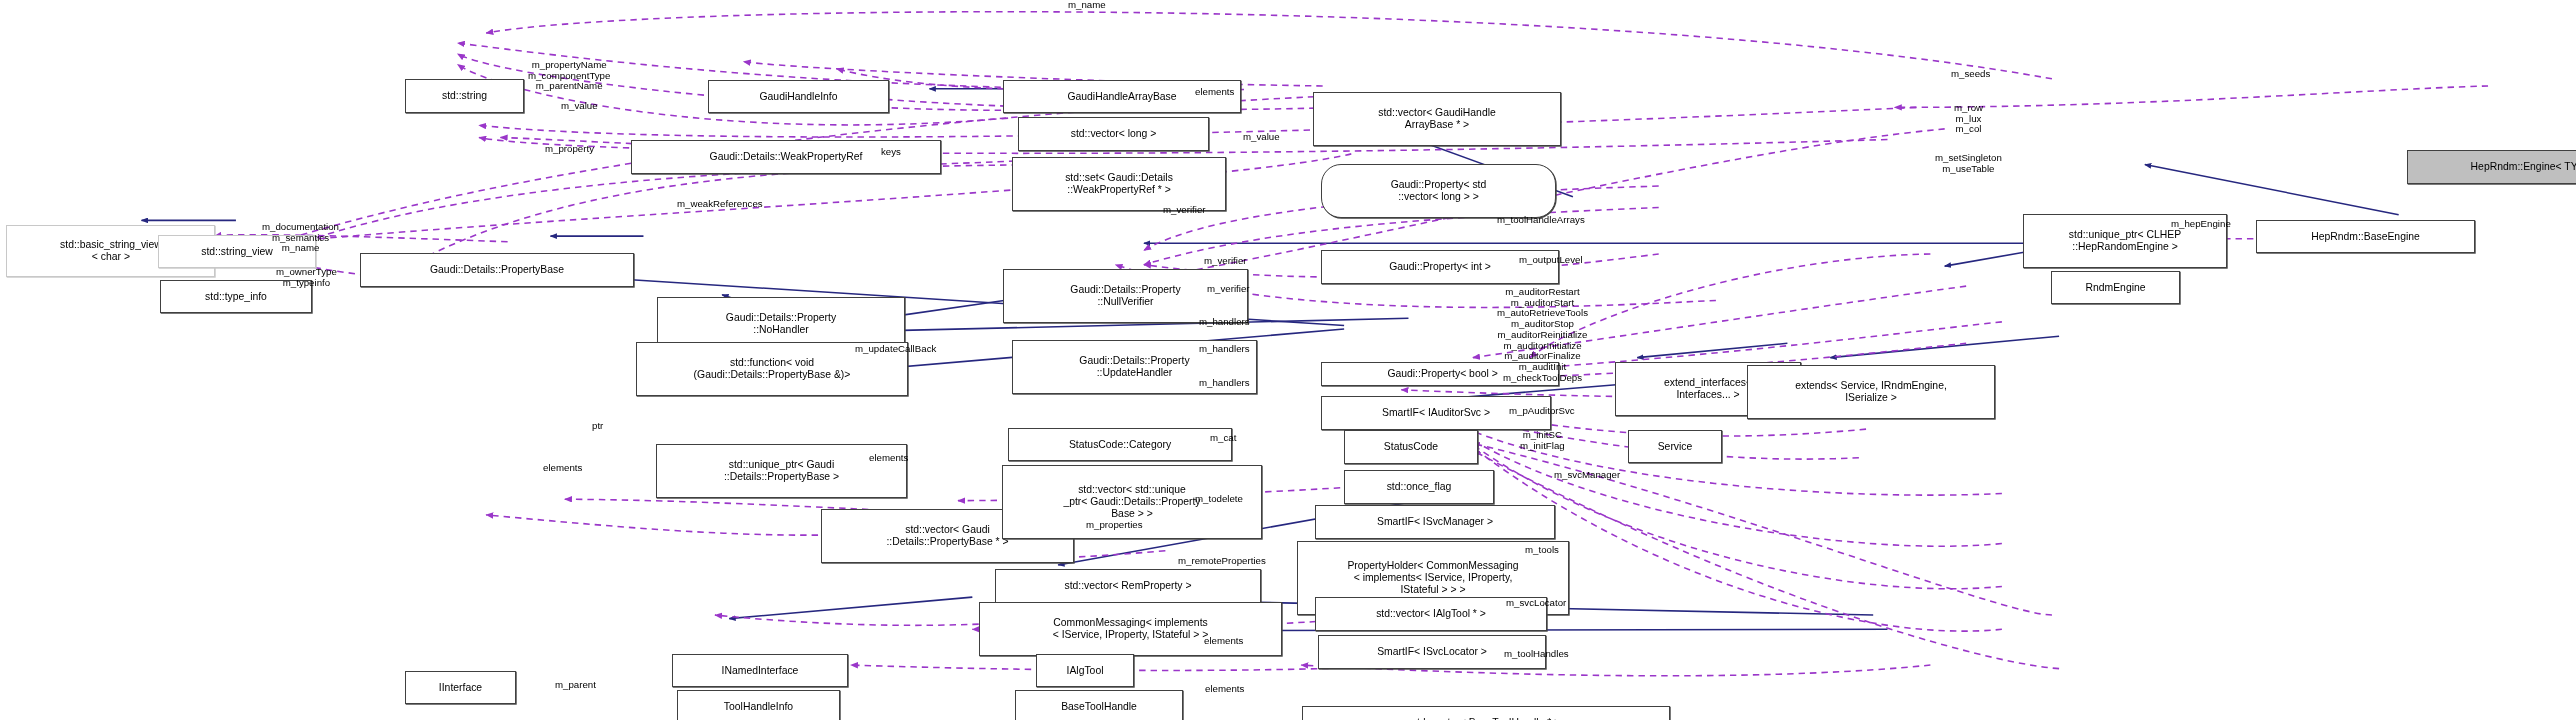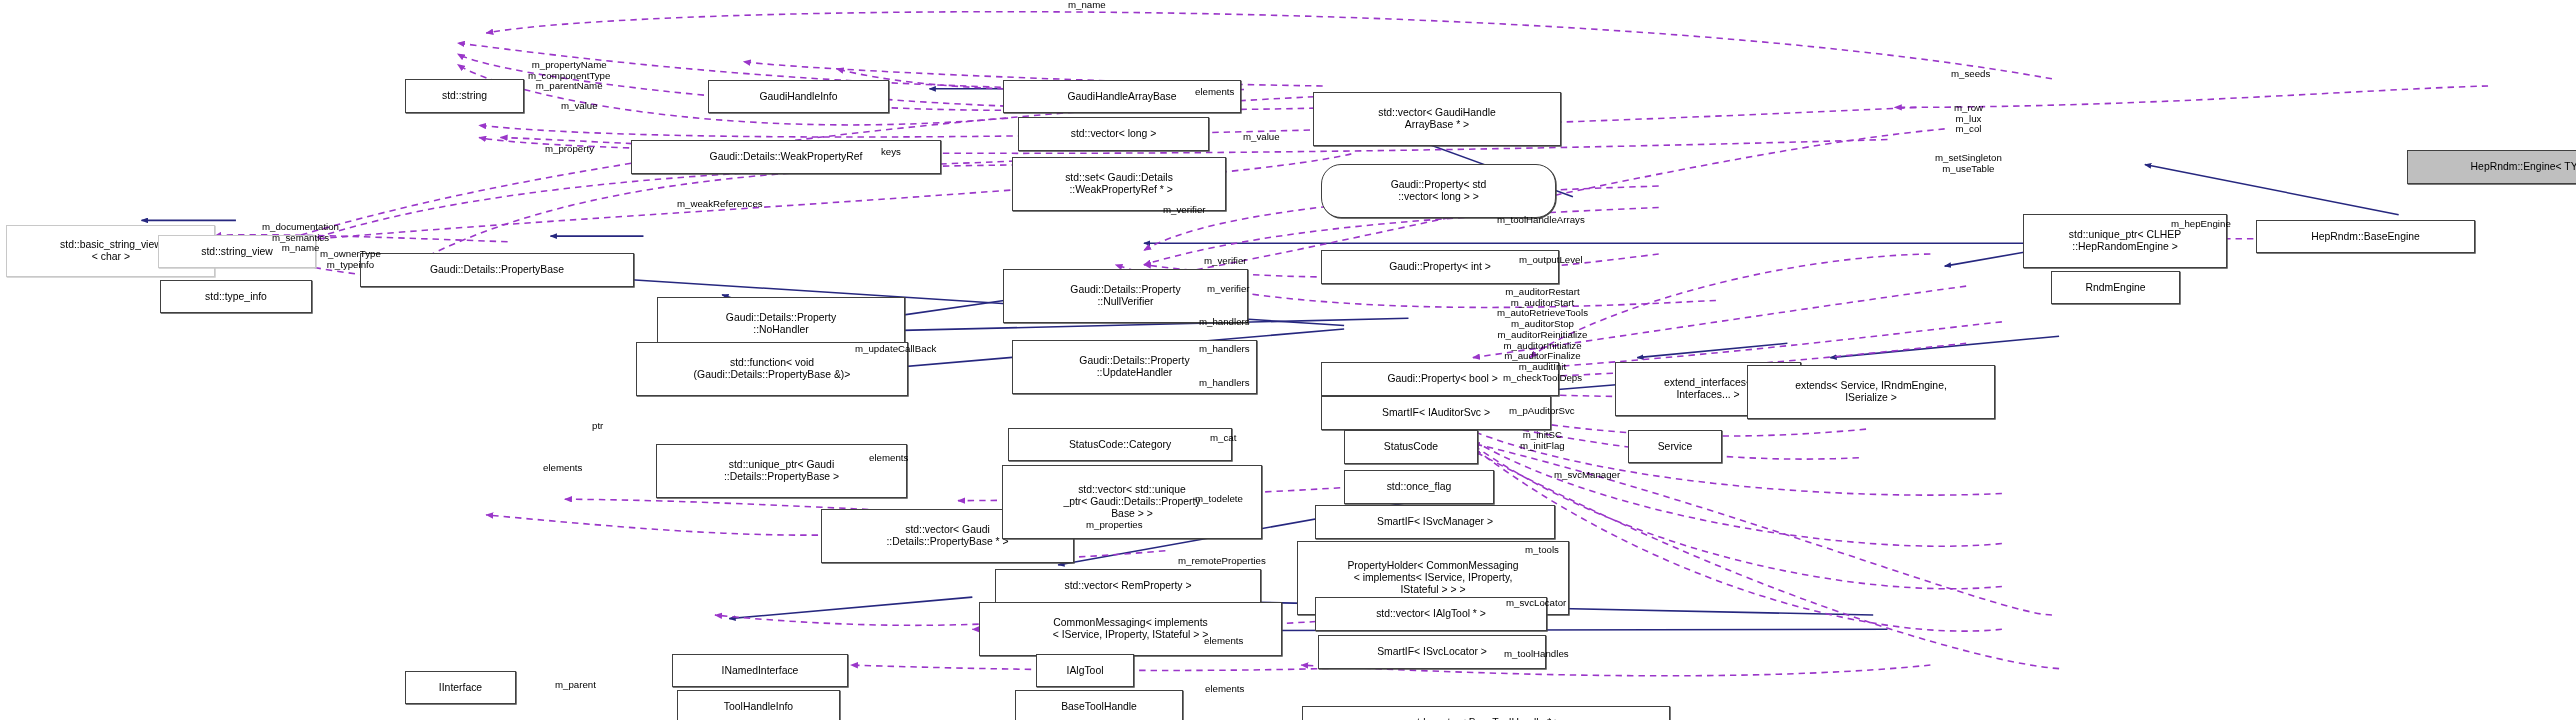--- a/index.html
+++ b/index.html
@@ -155,40 +155,40 @@
 ::NoHandler</div>
       <div class="node" style="left: 636px; top: 342px; width: 272px; height: 54px;">std::function&lt; void
 (Gaudi::Details::PropertyBase &amp;)&gt;</div>
       <div class="node" style="left: 656px; top: 444px; width: 251px; height: 54px;">std::unique_ptr&lt; Gaudi
 ::Details::PropertyBase &gt;</div>
       <div class="node" style="left: 821px; top: 509px; width: 253px; height: 54px;">std::vector&lt; Gaudi
 ::Details::PropertyBase * &gt;</div>
       <div class="node" style="left: 676px; top: 80px; width: 181px; height: 33px; margin-left: 32px;">GaudiHandleInfo</div>
       <div class="node" style="left: 631px; top: 140px; width: 310px; height: 34px;">Gaudi::Details::WeakPropertyRef</div>
       <div class="node" style="left: 1018px; top: 117px; width: 191px; height: 34px;">std::vector&lt; long &gt;</div>
-      <div class="node" style="left: 1012px; top: 157px; width: 214px; height: 54px; text-align: right;">std::set&lt; Gaudi::Details
+      <div class="node" style="left: 1012px; top: 157px; width: 214px; height: 54px;">std::set&lt; Gaudi::Details
 ::WeakPropertyRef * &gt;</div>
       <div class="node" style="left: 1003px; top: 80px; width: 238px; height: 33px;">GaudiHandleArrayBase</div>
       <div class="node" style="left: 1003px; top: 269px; width: 245px; height: 54px;">Gaudi::Details::Property
 ::NullVerifier</div>
       <div class="node" style="left: 1012px; top: 340px; width: 245px; height: 54px;">Gaudi::Details::Property
 ::UpdateHandler</div>
       <div class="node" style="left: 1008px; top: 428px; width: 224px; height: 33px;">StatusCode::Category</div>
       <div class="node" style="left: 1002px; top: 465px; width: 260px; height: 74px;">std::vector&lt; std::unique
 _ptr&lt; Gaudi::Details::Property
 Base &gt; &gt;</div>
       <div class="node" style="left: 995px; top: 569px; width: 266px; height: 34px;">std::vector&lt; RemProperty &gt;</div>
       <div class="node" style="left: 979px; top: 602px; width: 303px; height: 54px;">CommonMessaging&lt; implements
 &lt; IService, IProperty, IStateful &gt; &gt;</div>
       <div class="node" style="left: 1313px; top: 92px; width: 248px; height: 54px;">std::vector&lt; GaudiHandle
 ArrayBase * &gt;</div>
       <div class="node" style="left: 1321px; top: 164px; width: 235px; height: 54px; border-radius: 20px;">Gaudi::Property&lt; std
 ::vector&lt; long &gt; &gt;</div>
       <div class="node" style="left: 1321px; top: 250px; width: 238px; height: 34px;">Gaudi::Property&lt; int &gt;</div>
-      <div class="node" style="left: 1321px; top: 362px; width: 238px; height: 34px; padding-left: 8px;">Gaudi::Property&lt; bool &gt;</div>
+      <div class="node" style="left: 1321px; top: 362px; width: 238px; height: 24px; padding-left: 8px;">Gaudi::Property&lt; bool &gt;</div>
       <div class="node" style="left: 1321px; top: 396px; width: 230px; height: 34px;">SmartIF&lt; IAuditorSvc &gt;</div>
       <div class="node" style="left: 1344px; top: 430px; width: 134px; height: 34px;">StatusCode</div>
       <div class="node" style="left: 1344px; top: 470px; width: 150px; height: 34px;">std::once_flag</div>
       <div class="node" style="left: 1315px; top: 505px; width: 240px; height: 34px;">SmartIF&lt; ISvcManager &gt;</div>
       <div class="node" style="left: 1297px; top: 541px; width: 272px; height: 74px;">PropertyHolder&lt; CommonMessaging
 &lt; implements&lt; IService, IProperty,
 IStateful &gt; &gt; &gt;</div>
       <div class="node" style="left: 1315px; top: 597px; width: 232px; height: 34px;">std::vector&lt; IAlgTool * &gt;</div>
       <div class="node" style="left: 1318px; top: 635px; width: 228px; height: 34px;">SmartIF&lt; ISvcLocator &gt;</div>
       <div class="node" style="left: 1302px; top: 706px; width: 368px; height: 34px;">std::vector&lt; BaseToolHandle * &gt;</div>
@@ -214,21 +214,21 @@
 m_componentType
 m_parentName</div>
       <div class="edge-label" style="left: 561px; top: 101px;">m_value</div>
       <div class="edge-label" style="left: 545px; top: 144px;">m_property</div>
       <div class="edge-label" style="left: 881px; top: 147px;">keys</div>
       <div class="edge-label" style="left: 1195px; top: 87px;">elements</div>
       <div class="edge-label" style="left: 1243px; top: 132px;">m_value</div>
       <div class="edge-label" style="left: 262px; top: 222px;">m_documentation
 m_semantics
 m_name</div>
-      <div class="edge-label" style="left: 276px; top: 249px; margin-left: 44px;">m_ownerType
+      <div class="edge-label" style="left: 276px; top: 267px;">m_ownerType
 m_typeinfo</div>
       <div class="edge-label" style="left: 677px; top: 199px;">m_weakReferences</div>
       <div class="edge-label" style="left: 1163px; top: 205px;">m_verifier</div>
       <div class="edge-label" style="left: 1204px; top: 256px;">m_verifier</div>
       <div class="edge-label" style="left: 1207px; top: 284px;">m_verifier</div>
       <div class="edge-label" style="left: 1199px; top: 317px;">m_handlers</div>
       <div class="edge-label" style="left: 1199px; top: 344px;">m_handlers</div>
       <div class="edge-label" style="left: 1199px; top: 378px;">m_handlers</div>
       <div class="edge-label" style="left: 855px; top: 344px;">m_updateCallBack</div>
       <div class="edge-label" style="left: 568px; top: 421px; padding-left: 24px;">ptr</div>

